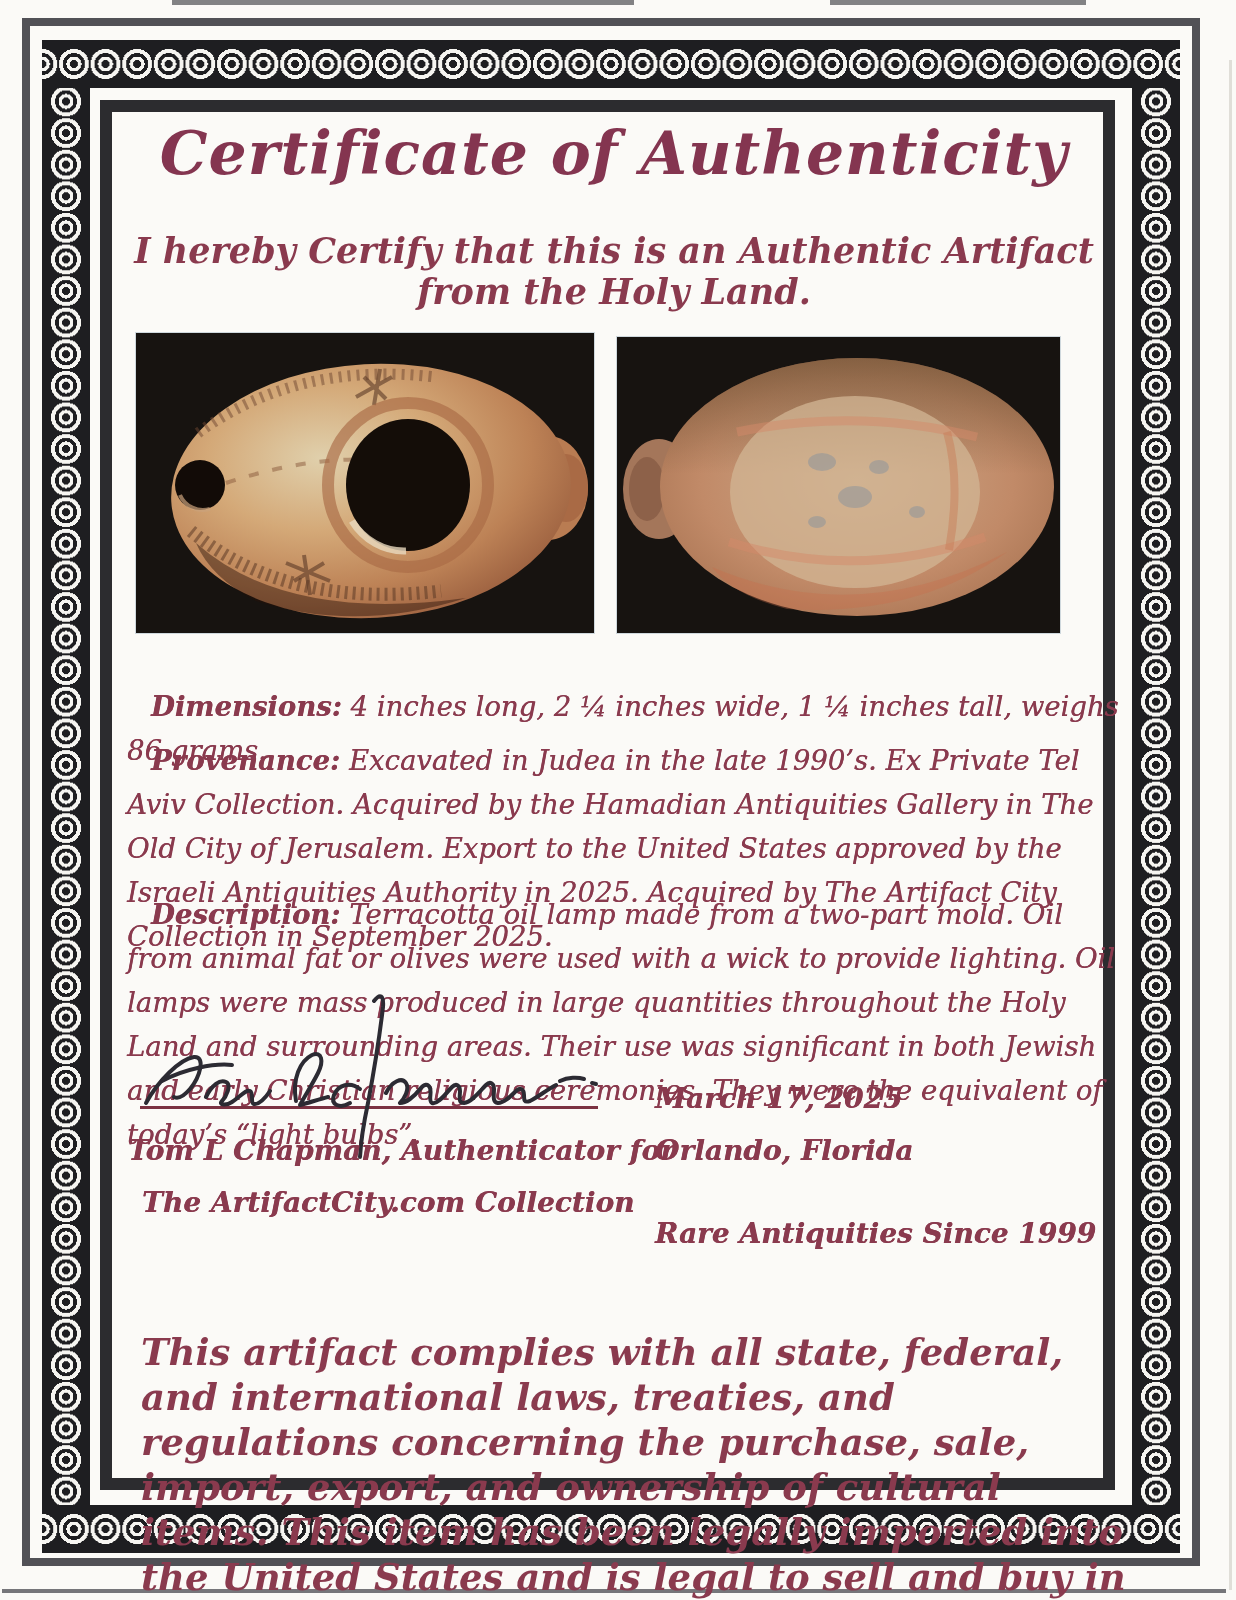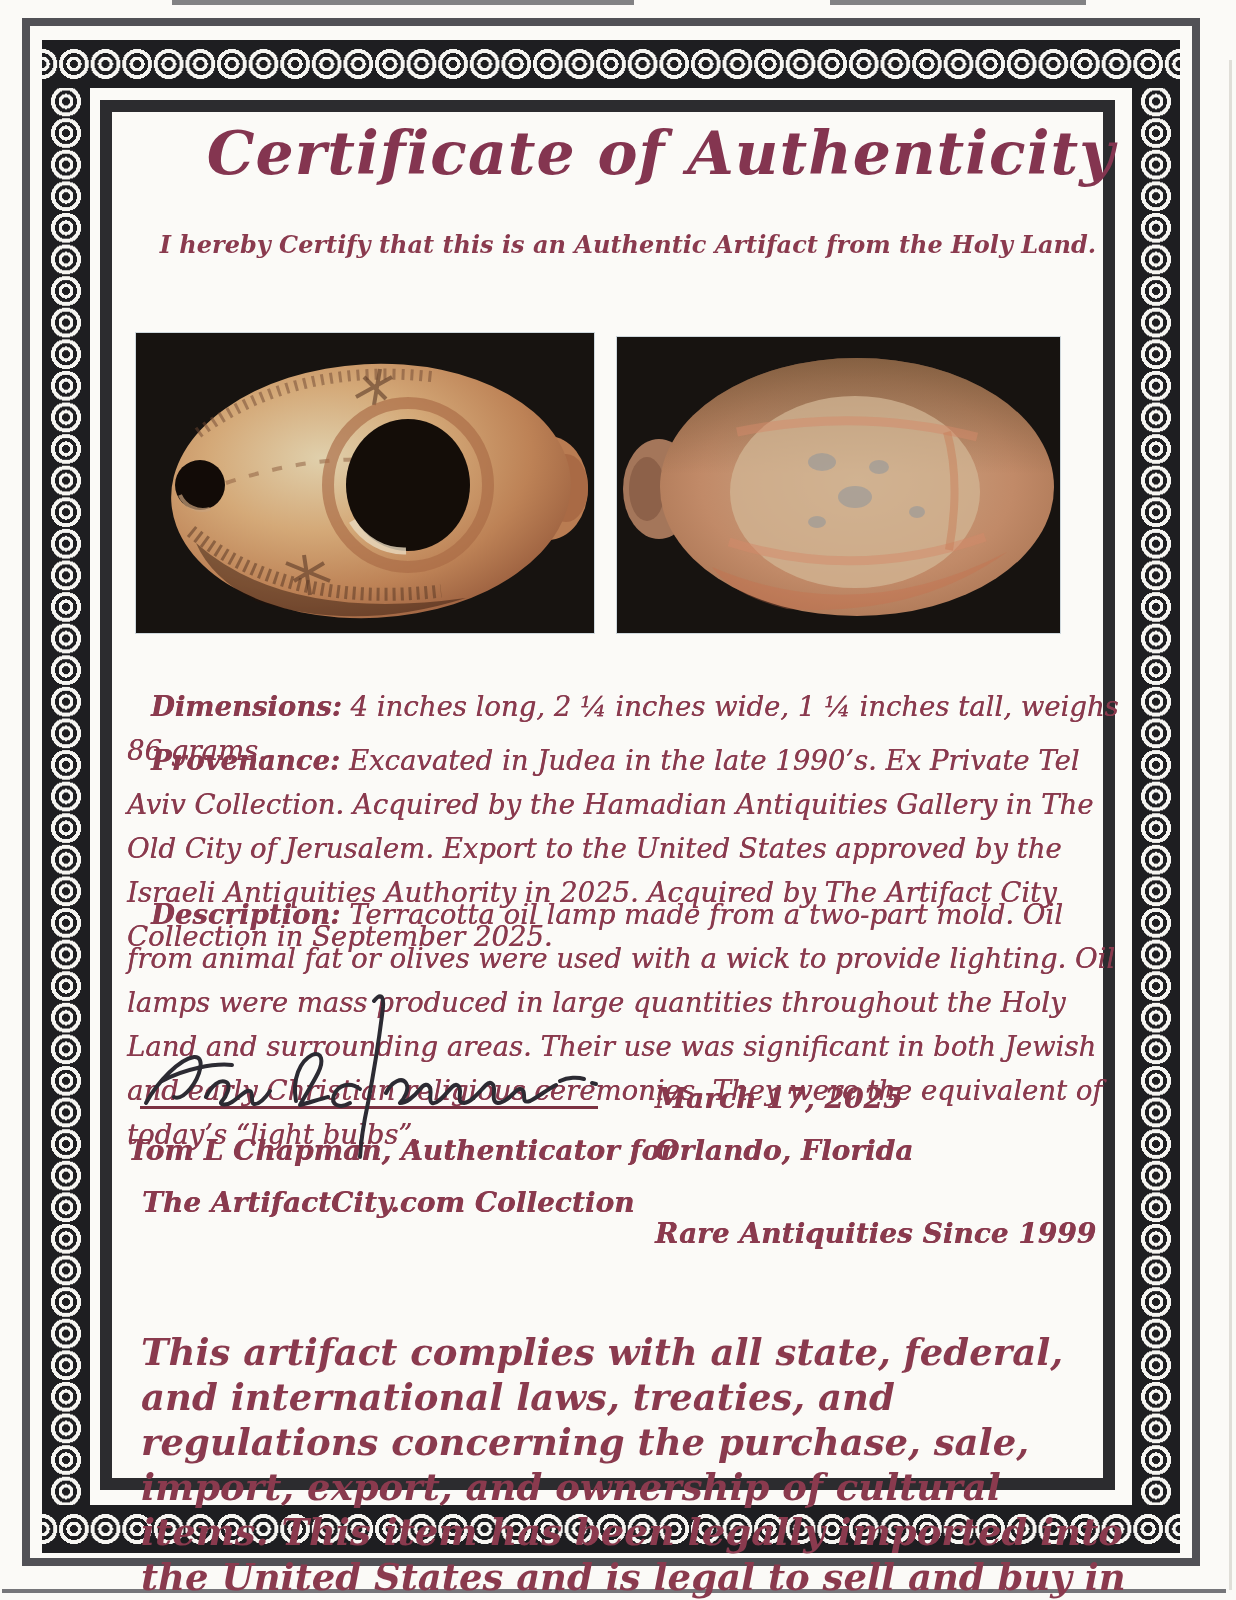--- a/index.html
+++ b/index.html
@@ -38,26 +38,26 @@
   .band.left{left:42px;}
   .band.right{left:1132px;}
   .rule-inner{
     position:absolute;left:100px;top:100px;width:991px;height:1366px;
     border:12px solid #2c2c2f;
   }
   
   .maroon{color:#8a3a4e;font-style:italic;}
   .title{
     position:absolute;left:113px;top:118px;width:1002px;
-    text-align:right;font-size:60px;font-weight:bold;
+    text-align:center;font-size:60px;font-weight:bold;
     color:#843550;font-style:italic;letter-spacing:1px;
   }
   .subline{
     position:absolute;left:90px;width:1048px;text-align:center;
-    font-size:24px;font-weight:bold;padding-left:14px;
+    font-size:35px;font-weight:bold;
   }
   .subline.l1{top:230px;}
   .subline.l2{top:284px;}
   .body-par{
     position:absolute;font-size:27.5px;line-height:44px;
     text-shadow:0.3px 0 0 currentColor;
   }
   .body-par .lbl{font-weight:bold;margin-left:24px;}
   .par-dimensions{left:127px;top:656px;width:995px;}
   .par-provenance{left:127px;top:710px;width:995px;}

